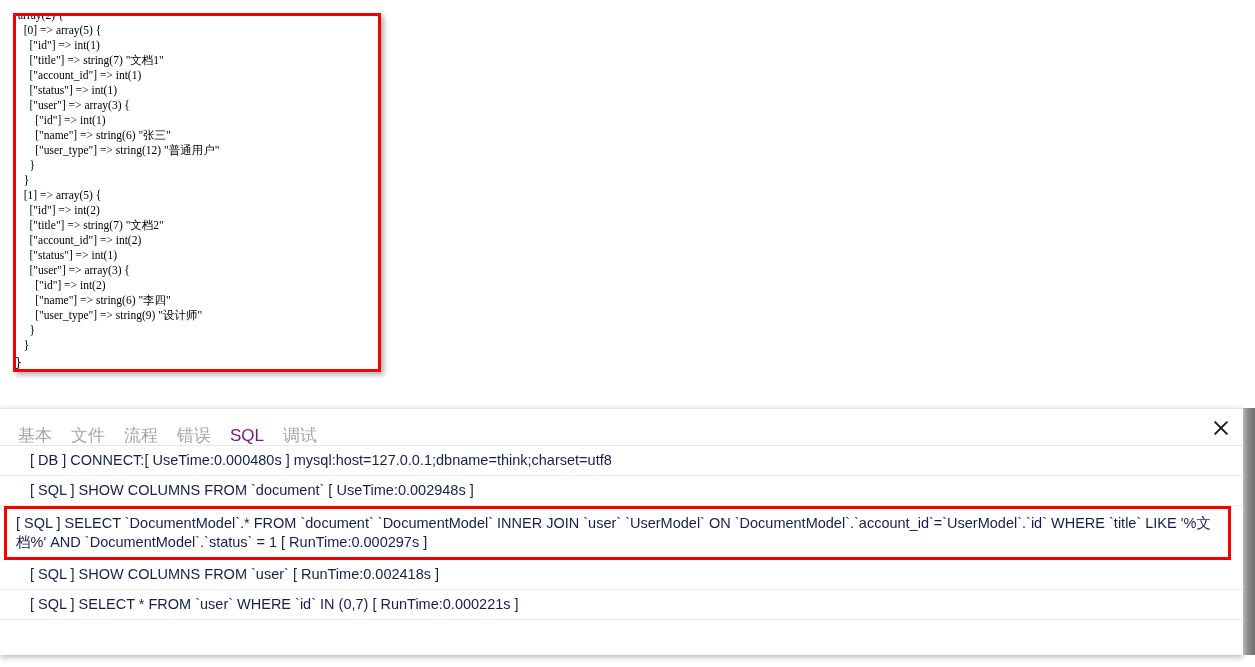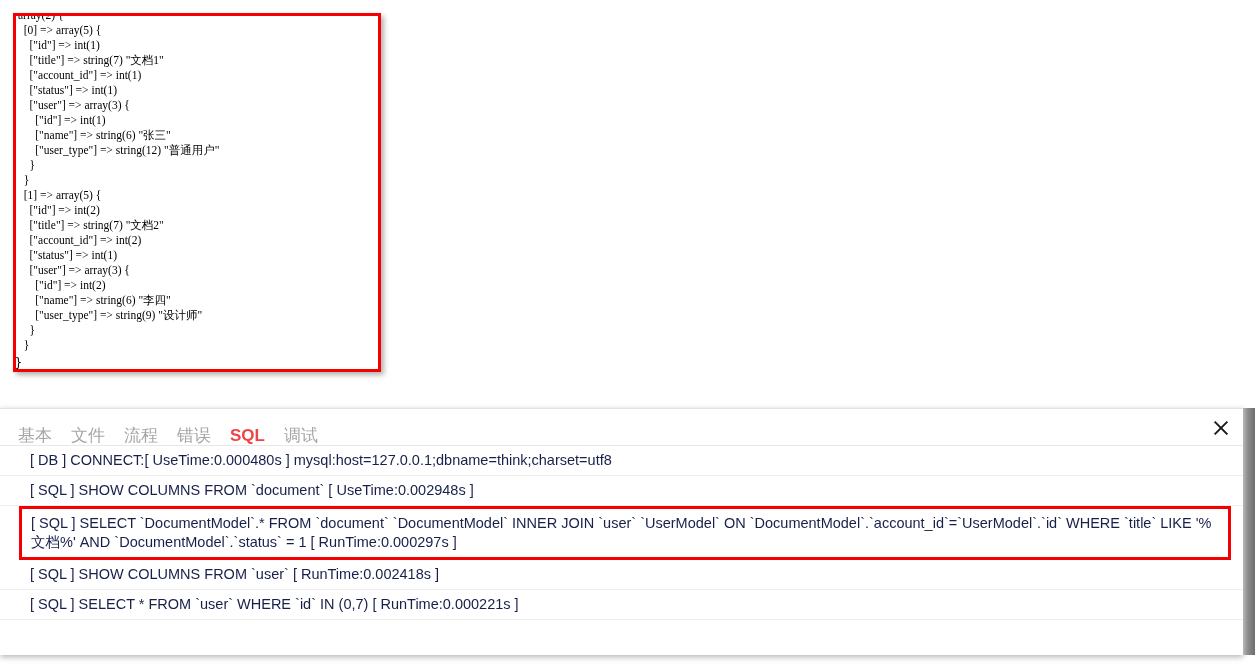--- a/index.html
+++ b/index.html
@@ -89,22 +89,22 @@
 
   .tab {
     font-size: 17px;
     color: #a6a6a6;
     margin-right: 19px;
     cursor: pointer;
     line-height: 1;
     white-space: nowrap;
   }
   .tab.active {
-    color: #ef4444;
-    font-weight: bold;
+    color: #701a75;
+    font-weight: normal;
   }
 
   #close-icon {
     position: absolute;
     right: 13px;
     top: 10px;
     width: 18px;
     height: 18px;
     cursor: pointer;
   }
@@ -136,21 +136,21 @@
     overflow: hidden;
     box-sizing: border-box;
   }
 
   .log-row.wrap {
     white-space: normal;
     word-break: break-all;
   }
 
   .log-row.highlighted {
-    margin: 0 12px 0 19px;
+    margin: 0 12px 0 4px;
     padding-left: 9px;
     padding-right: 6px;
     border: 3px solid #f40000;
     border-bottom: 3px solid #f40000;
     background: #ffffff;
   }
 
   .log-row.blank {
     height: 55px;
     border-bottom: none;

